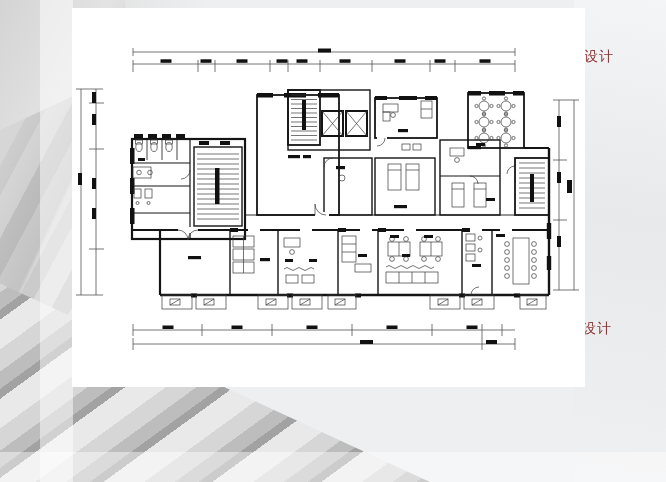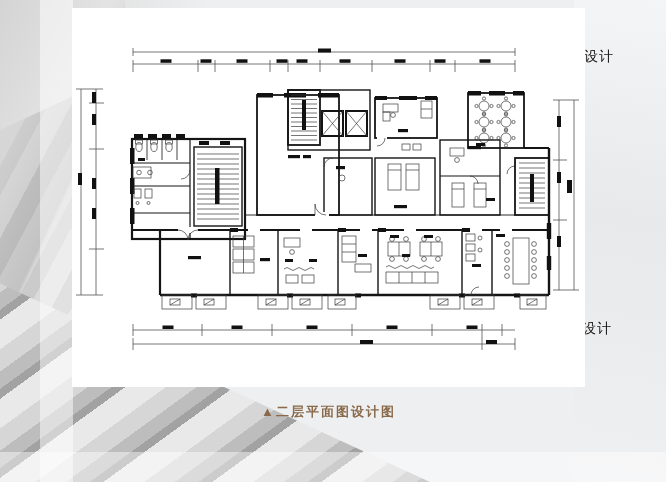--- a/index.html
+++ b/index.html
@@ -17,21 +17,21 @@
     background:linear-gradient(115deg, #d4d4d4 0%, #e3e3e3 32%, rgba(240,240,241,0) 62%);
     clip-path:polygon(0 0, 100% 0, 0 100%); }
   .tex-bl { position:absolute; left:0; top:240px; width:430px; height:242px;
     background:repeating-linear-gradient(-36deg, #a2a2a2 0 8px, #bdbdbd 8px 22px, #d6d6d6 22px 40px, #e9e9e9 40px 64px);
     clip-path:polygon(0 18%, 100% 100%, 0 100%); }
   .overlay-col { position:absolute; left:40px; top:0; width:33px; height:482px; background:rgba(255,255,255,.5); }
   .sheen-right { position:absolute; right:0; top:0; width:92px; height:482px;
     background:linear-gradient(190deg, #f4f5f7 0%, #e8e9eb 45%, #eff0f2 100%); }
   .band-bottom { position:absolute; left:0; bottom:0; width:666px; height:30px; background:rgba(255,255,255,.45); }
 
-  .watermark { position:absolute; color:#000000; font-size:14px; letter-spacing:1px; z-index:1; opacity:.9; }
+  .watermark { position:absolute; color:#7f1d1d; font-size:14px; letter-spacing:1px; z-index:1; opacity:.9; }
   .wm1 { left:584px; top:48px; }
   .wm2 { left:582px; top:320px; }
 
   
   .card { position:absolute; left:72px; top:8px; width:513px; height:379px; background:#ffffff; z-index:2; }
   svg { display:block; }
 
   
   .w   { stroke:#141414; fill:none; }
   .thin{ stroke:#3a3a3a; stroke-width:.7; fill:none; }
@@ -412,17 +412,14 @@
         <rect class="blob" x="318" y="227" width="9" height="3"></rect>
           <rect class="blob" x="352" y="227" width="9" height="3"></rect>
         <rect class="blob" x="330" y="246" width="8" height="3"></rect>
         <rect class="blob" x="424" y="226" width="9" height="3"></rect>
         <rect class="blob" x="400" y="256" width="9" height="3"></rect>
         <rect class="blob" x="66" y="150" width="7" height="3"></rect>
       </g>
     </svg>
   </div>
 
-  <div class="caption">
-    <span>▲</span><span>二层平面图设计图</span>
-  </div>
 
 </div>
 
 </body></html>

